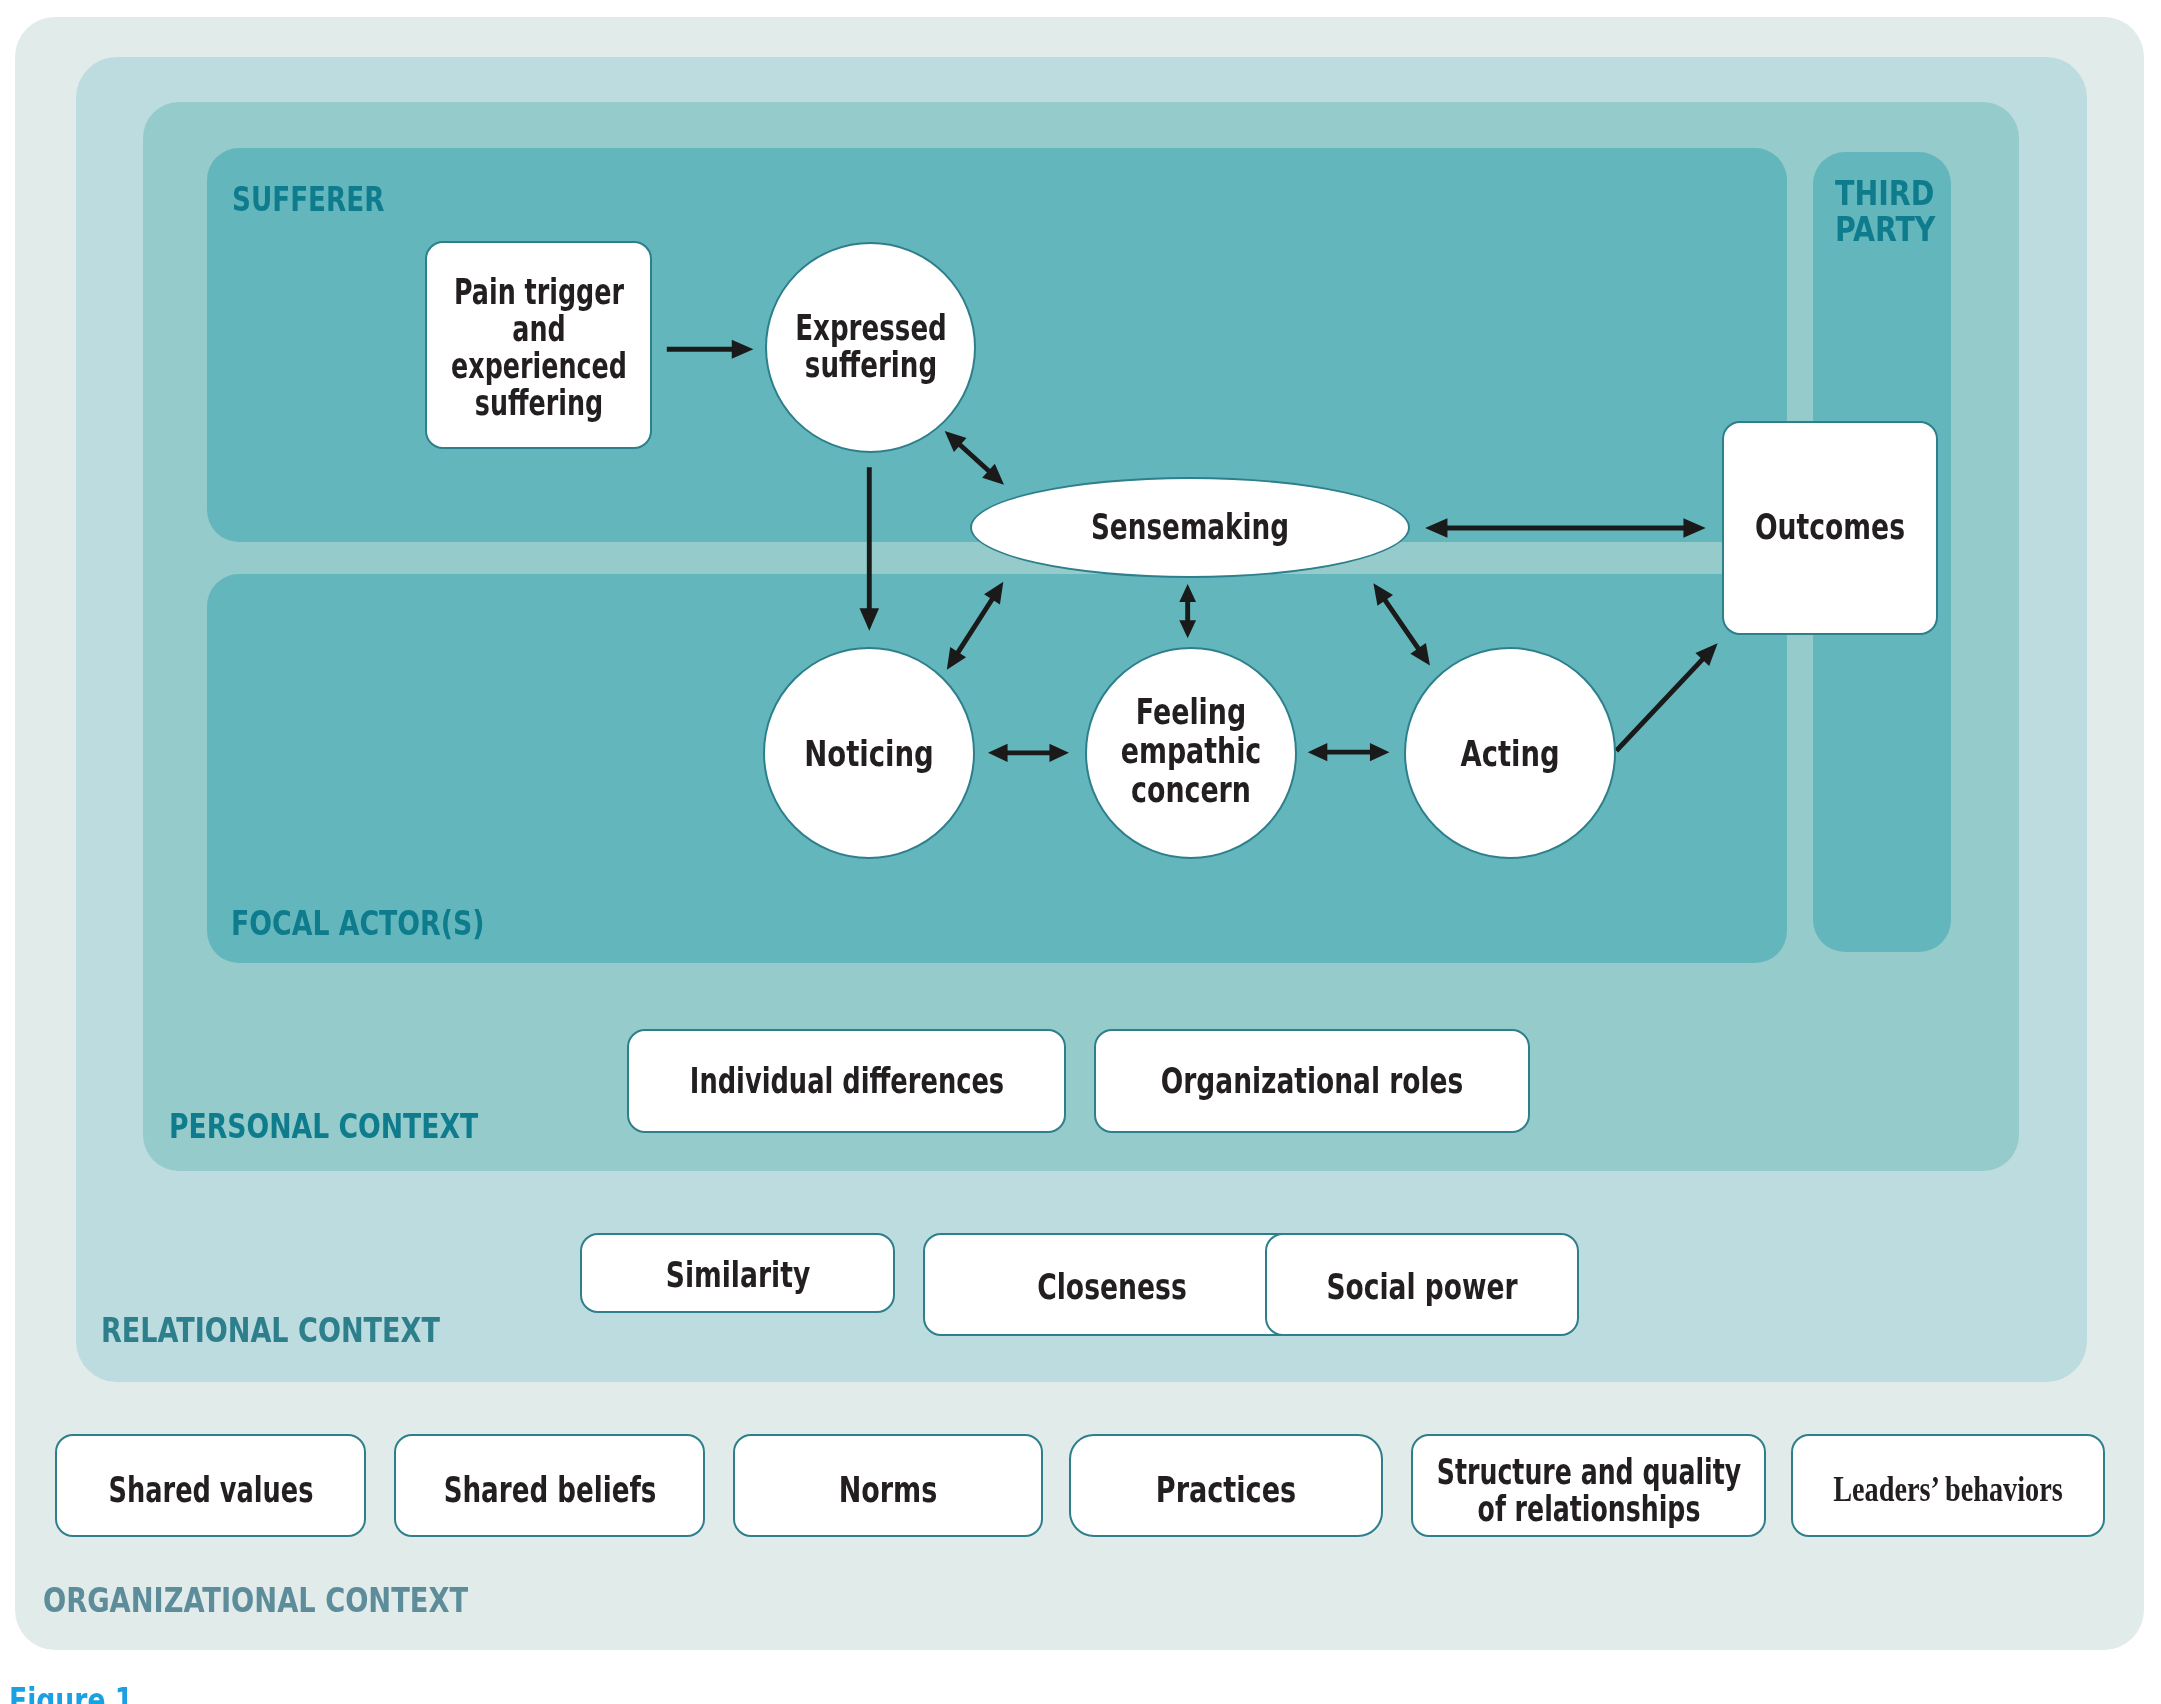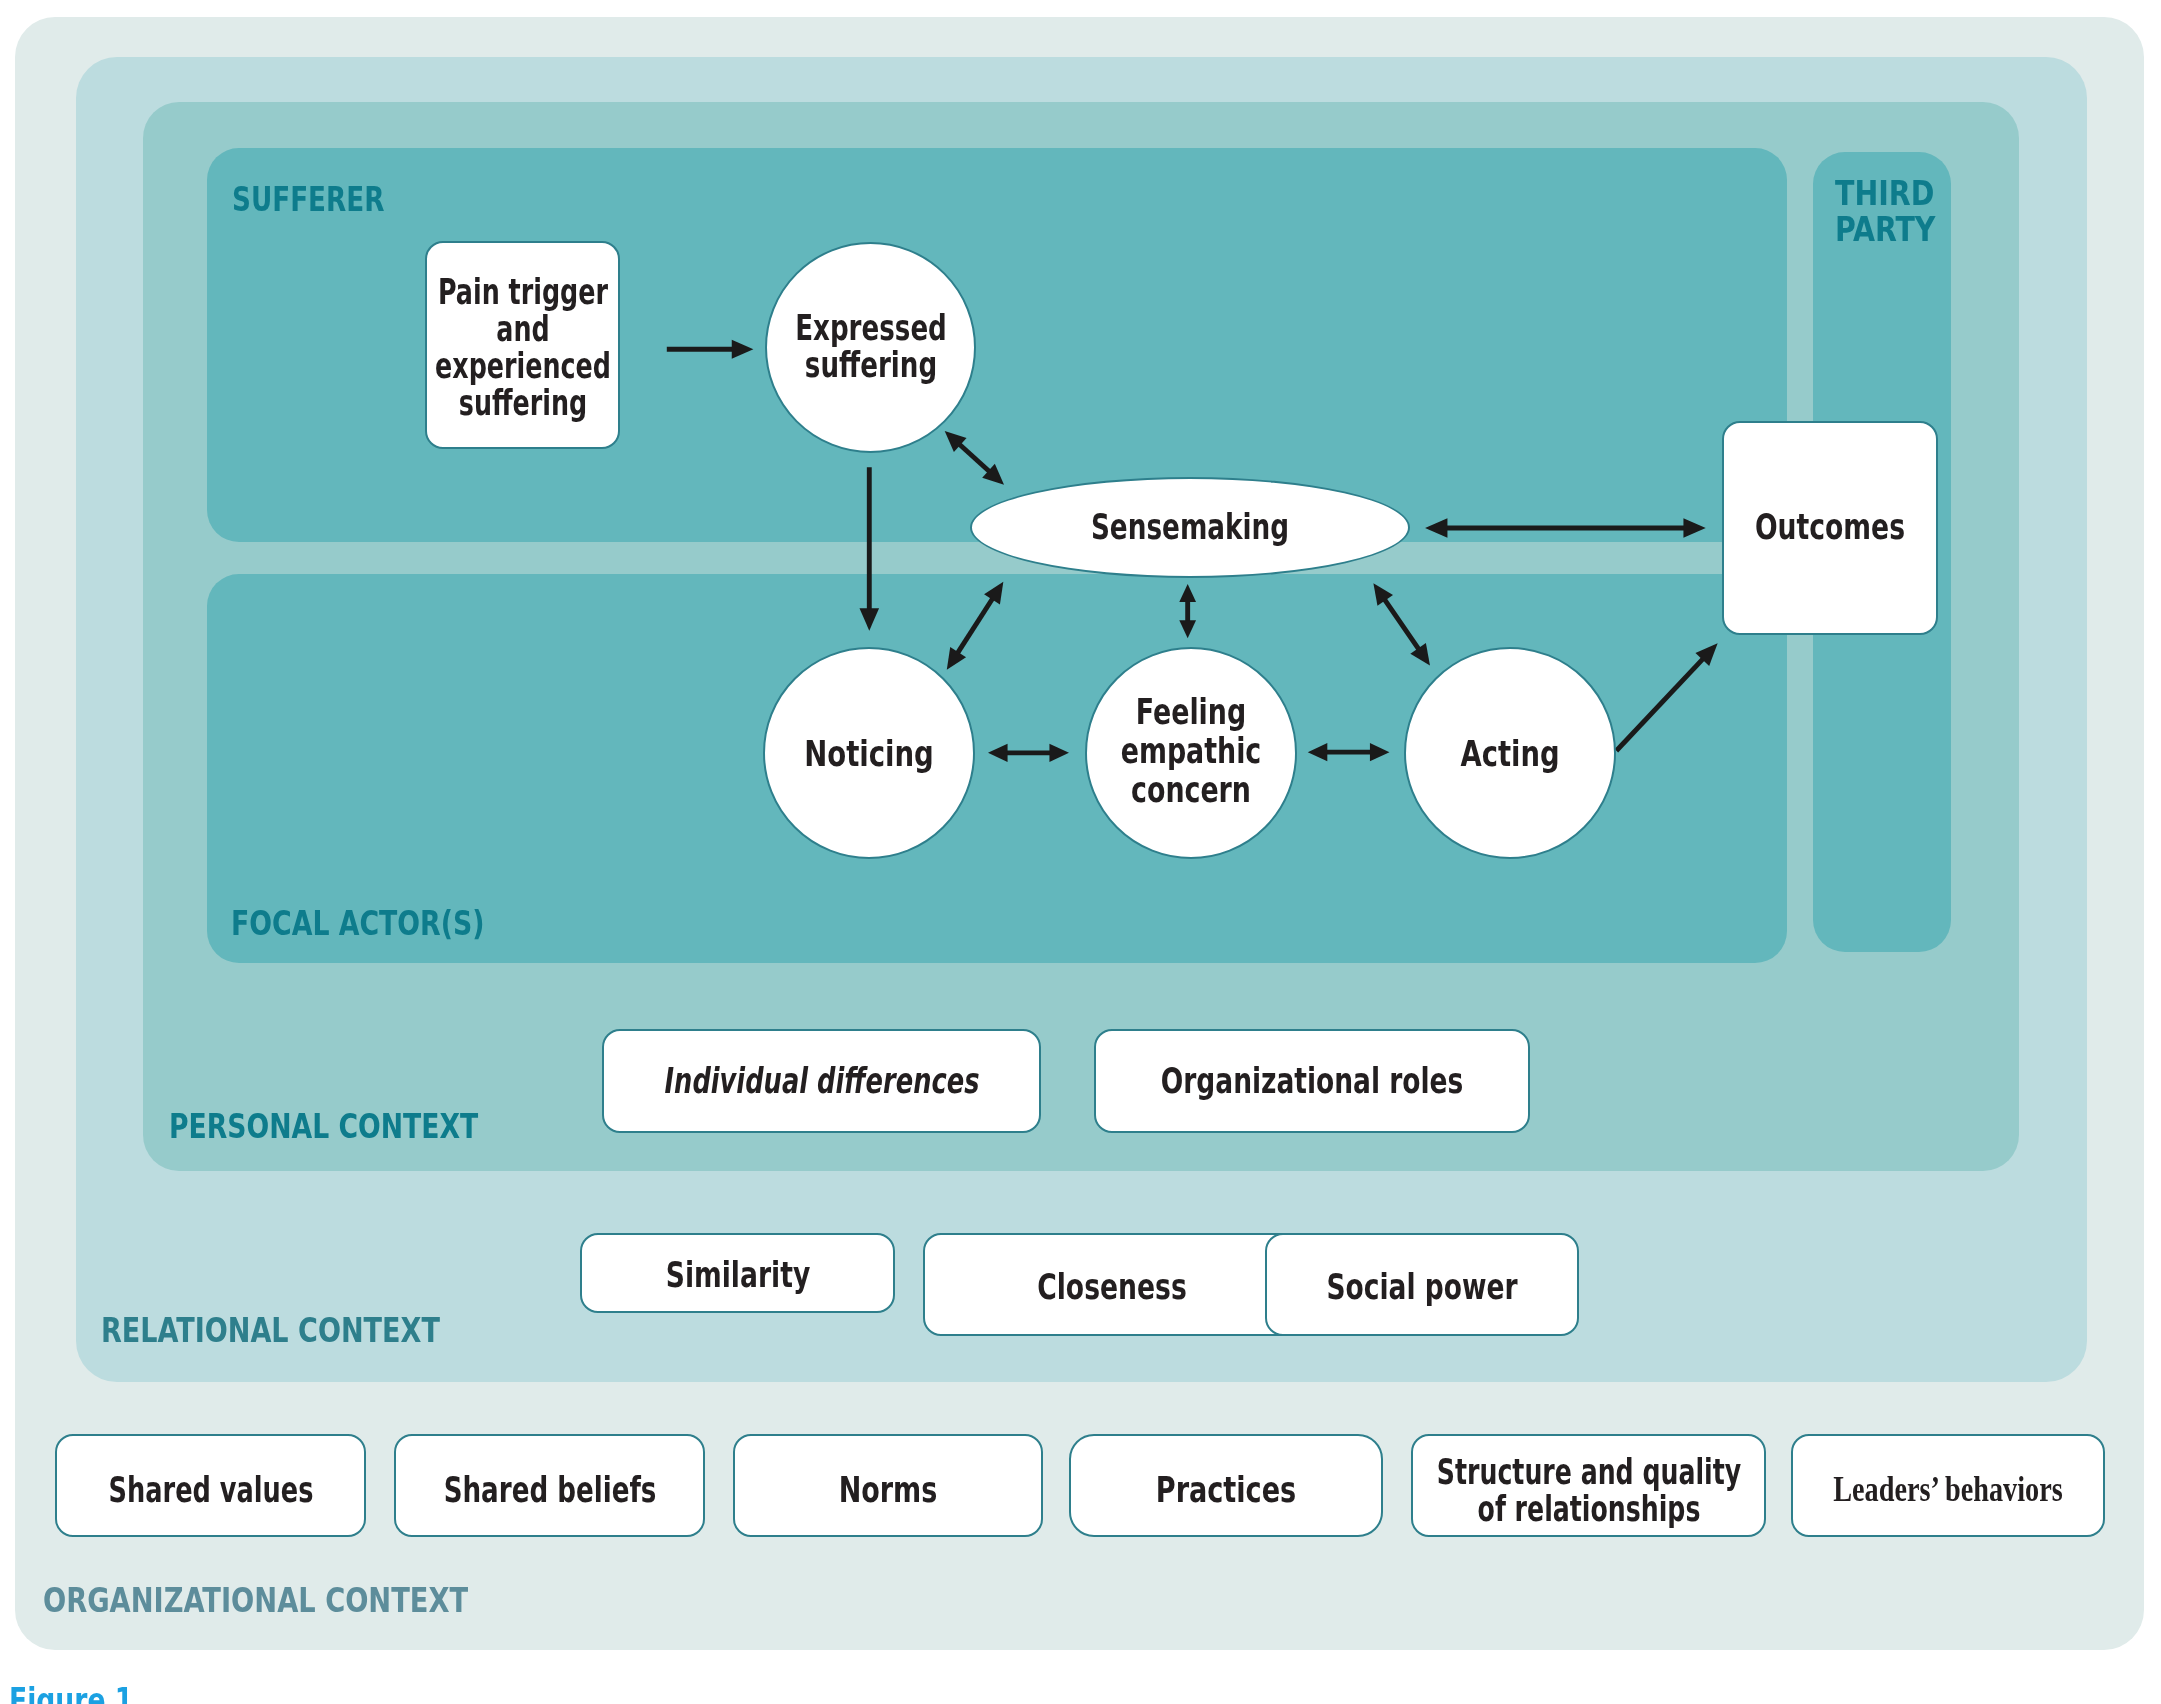--- a/index.html
+++ b/index.html
@@ -79,21 +79,21 @@
 <g>
         <line x1="1896.0" y1="1077.0" x2="1967.0" y2="1077.0" stroke="#1a1a1a" stroke-width="7" stroke-linecap="butt"></line>
         <path d="M 1990.0 1077.0 L 1962.0 1090.0 L 1962.0 1064.0 Z" fill="#1a1a1a"></path>
         <path d="M 1873.0 1077.0 L 1901.0 1090.0 L 1901.0 1064.0 Z" fill="#1a1a1a"></path>
       </g>
 <g>
         <line x1="2315.0" y1="1075.0" x2="2442.0" y2="940.1" stroke="#1a1a1a" stroke-width="7" stroke-linecap="butt"></line>
         <path d="M 2460.0 921.0 L 2447.9 953.6 L 2428.2 935.0 Z" fill="#1a1a1a"></path>
       </g>
 </svg>
-<div class="node rbox" style="left:425px;top:241px;width:195px;height:208px;">
+<div class="node rbox" style="left:425px;top:241px;width:227px;height:208px;">
       <div class="tx" style="font-size:35px;line-height:37px;transform:translate(-50%,calc(-50% + 2.8px)) scaleX(0.8057);">Pain trigger
 and
 experienced
 suffering</div>
     </div>
 <div class="node circ" style="left:765px;top:242px;width:211px;height:211px;">
       <div class="tx" style="font-size:35px;line-height:37px;transform:translate(-50%,calc(-50% + -0.7px)) scaleX(0.8303);">Expressed
 suffering</div>
     </div>
 <div class="node" style="left:970px;top:477px;width:440px;height:101px;border-radius:50%;">
@@ -106,21 +106,21 @@
       <div class="tx" style="font-size:35px;transform:translate(-50%,calc(-50% + 0.7px)) scaleX(0.8749);">Noticing</div>
     </div>
 <div class="node circ" style="left:1085px;top:647px;width:212px;height:212px;">
       <div class="tx" style="font-size:35px;line-height:39px;transform:translate(-50%,calc(-50% + -1.4px)) scaleX(0.8526);">Feeling
 empathic
 concern</div>
     </div>
 <div class="node circ" style="left:1404px;top:647px;width:212px;height:212px;">
       <div class="tx" style="font-size:35px;transform:translate(-50%,calc(-50% + 0.7px)) scaleX(0.87);">Acting</div>
     </div>
-<div class="node rbox" style="left:602px;top:1029px;width:439px;height:104px;font-style:italic;">
+<div class="node rbox" style="left:627px;top:1029px;width:439px;height:104px;">
       <div class="tx" style="font-size:35px;transform:translate(-50%,calc(-50% + 0px)) scaleX(0.8165);">Individual differences</div>
     </div>
 <div class="node rbox" style="left:1094px;top:1029px;width:436px;height:104px;">
       <div class="tx" style="font-size:35px;transform:translate(-50%,calc(-50% + 0px)) scaleX(0.8405);">Organizational roles</div>
     </div>
 <div class="node rbox" style="left:580px;top:1233px;width:315px;height:80px;">
       <div class="tx" style="font-size:35px;transform:translate(-50%,calc(-50% + 2.1px)) scaleX(0.8448);">Similarity</div>
     </div>
 <div class="node rbox" style="left:923px;top:1233px;width:377px;height:103px;">
       <div class="tx" style="font-size:35px;transform:translate(-50%,calc(-50% + 2.1px)) scaleX(0.8457);">Closeness</div>

